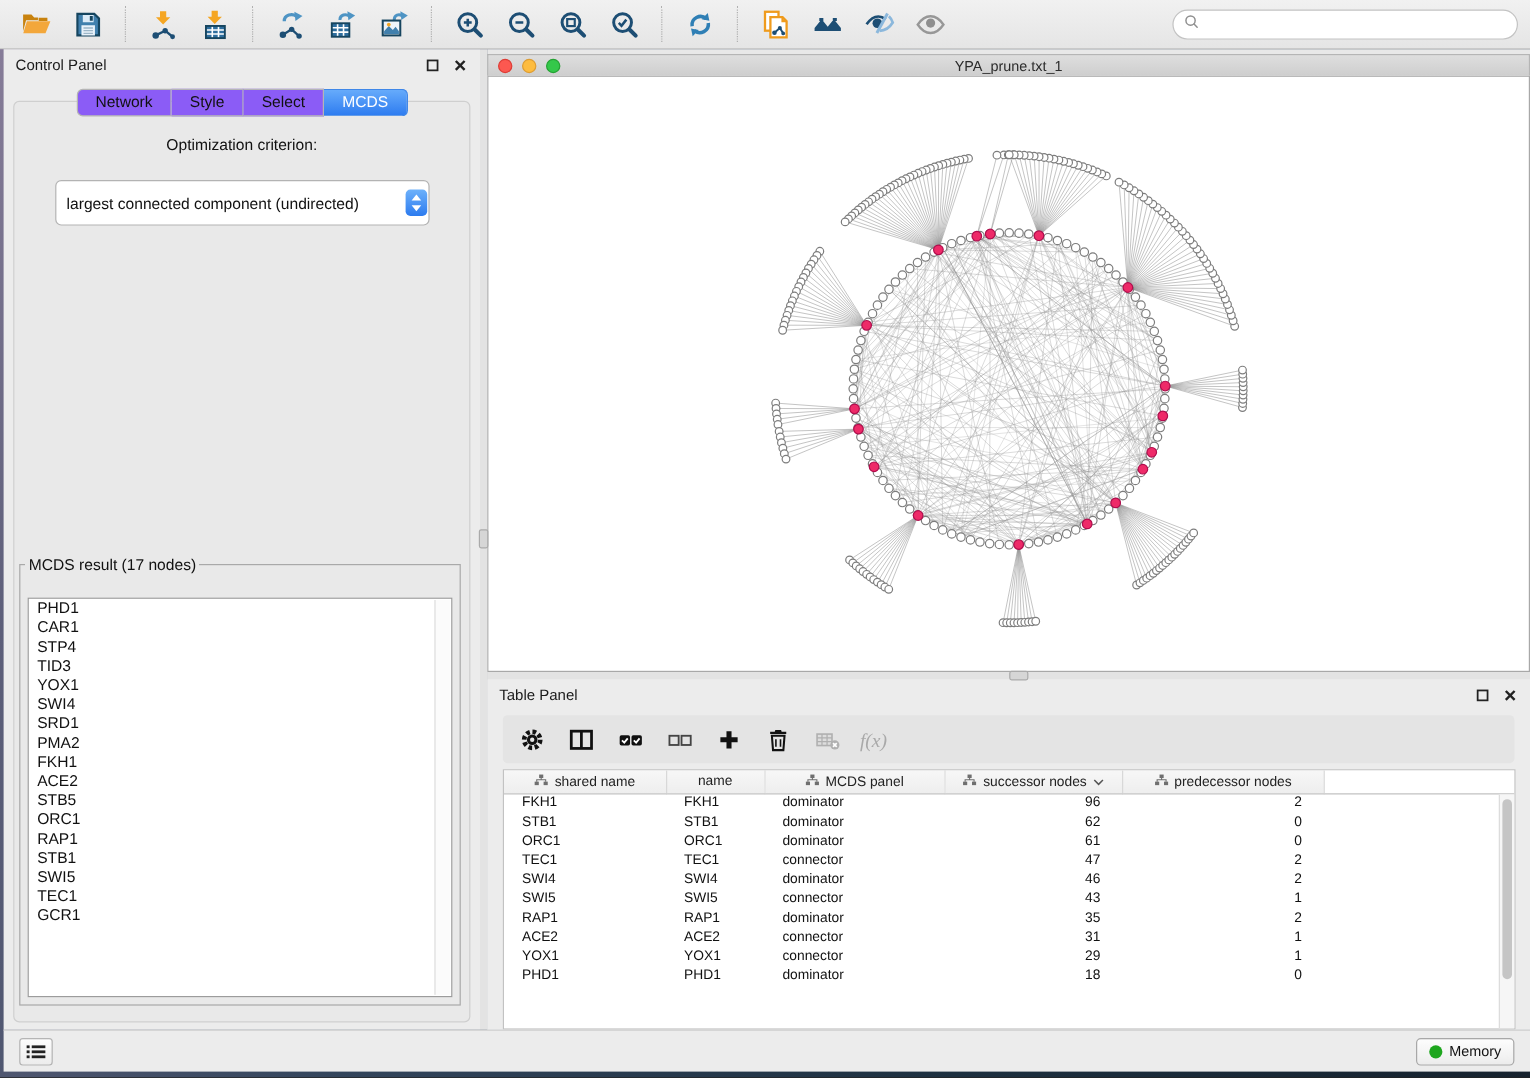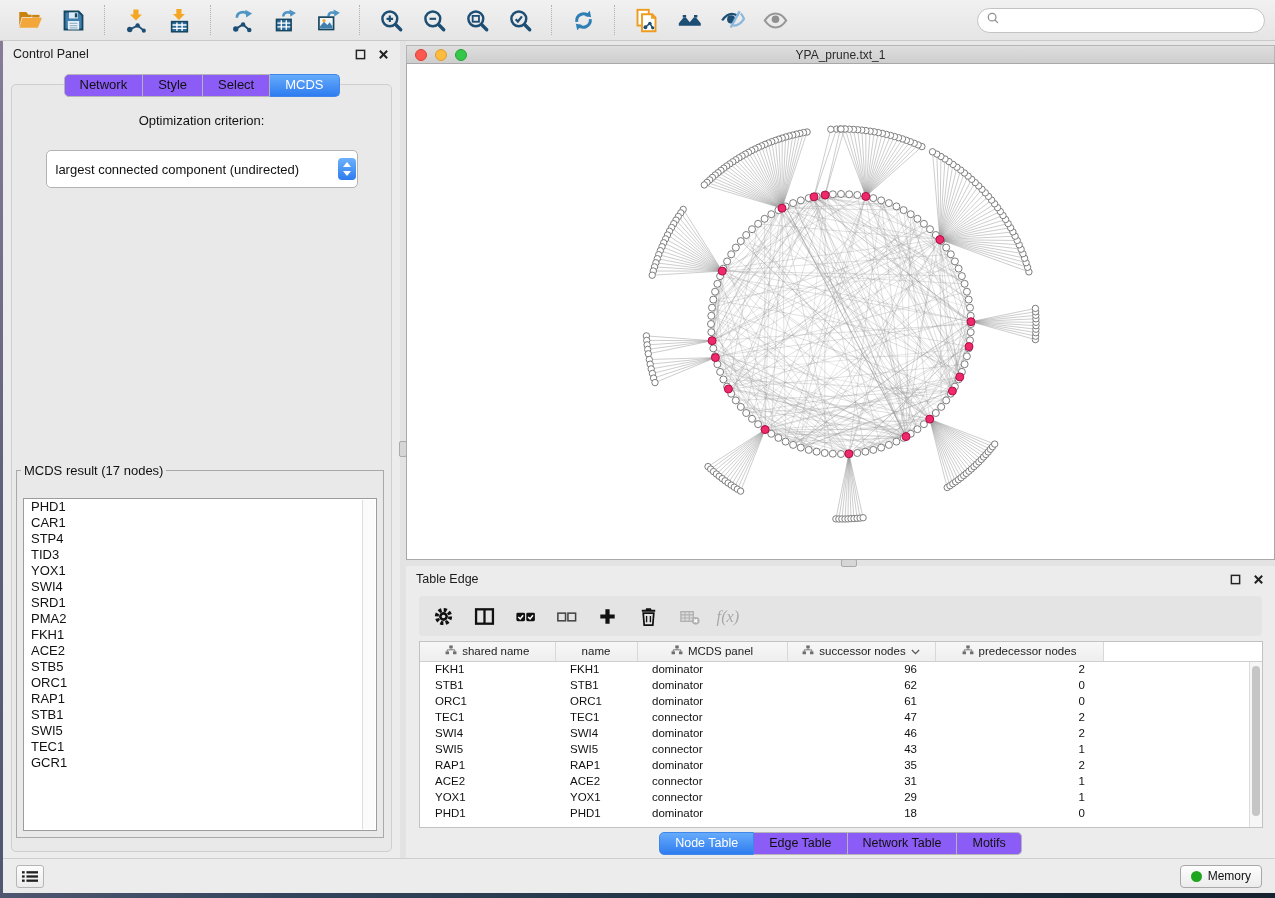--- a/index.html
+++ b/index.html
@@ -1159,21 +1159,21 @@
               </svg>
             </div>
         </div>
 
         <div id="h-splitter">
             <div class="grip"></div>
           </div>
 
         <div id="table-panel">
           <div class="panel-titlebar">
-            <span class="pt-label">Table Edge</span>
+            <span class="pt-label">Table Panel</span>
             <span class="panel-btns">
               <button>
                   <svg viewBox="0 0 12 12">
                     <rect x="1.5" y="1.5" width="9" height="9" fill="none" stroke="#222" stroke-width="1.6"></rect>
                   </svg>
                 </button>
               <button>
                   <svg viewBox="0 0 12 12">
                     <path d="M2 2l8 8M10 2l-8 8" stroke="#222" stroke-width="2.2"></path>
                   </svg>
@@ -1387,26 +1387,20 @@
                     <td class="num">18</td>
                     <td class="num">0</td>
                     <td></td>
                   </tr>
                 </tbody>
             </table>
             <div id="tbl-scrollbar">
                 <div class="thumb"></div>
               </div>
           </div>
-          <div id="tbl-tabs">
-              <div class="seg tbl-tab active">Node Table</div>
-              <div class="seg tbl-tab">Edge Table</div>
-              <div class="seg tbl-tab">Network Table</div>
-              <div class="seg tbl-tab">Motifs</div>
-            </div>
         </div>
       </div>
     </div>
 
     <div id="status-bar">
       <button id="stack-btn">
         <svg viewBox="0 0 18 14">
             <g fill="#222">
               <rect x="0" y="1" width="3" height="2.6"></rect>
               <rect x="5" y="1" width="13" height="2.6"></rect>

